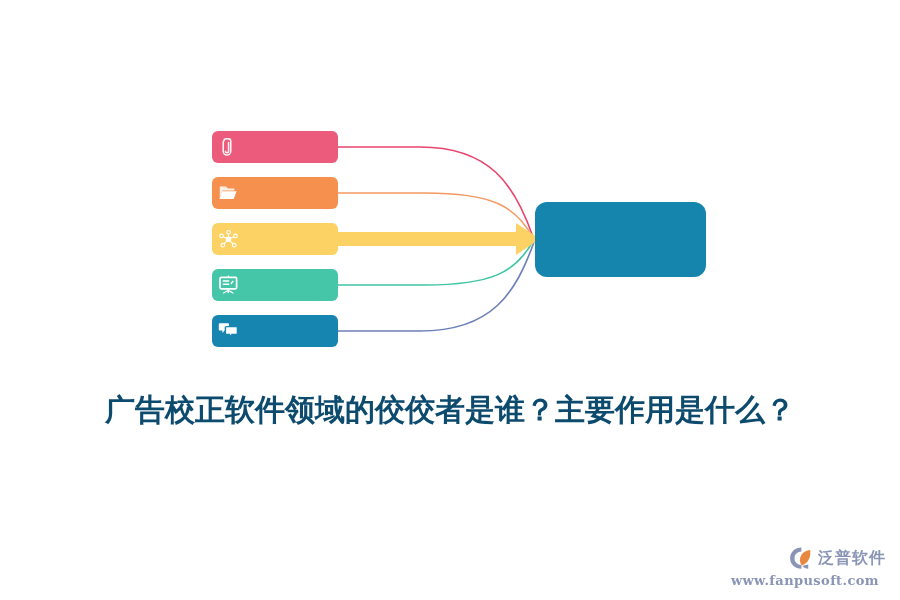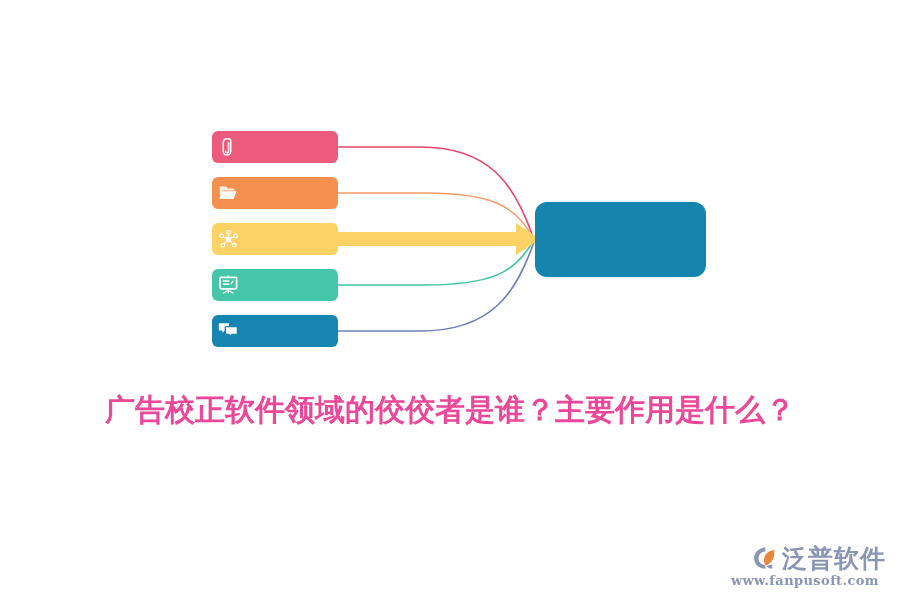--- a/index.html
+++ b/index.html
@@ -37,21 +37,21 @@
   .title {
     position: absolute;
     left: 0;
     top: 390px;
     width: 900px;
     text-align: center;
     font-family: "DejaVu Serif", "Liberation Serif", serif;
     font-size: 30px;
     font-weight: bold;
     letter-spacing: 0px;
-    color: #ec4899;
+    color: #0c4a6e;
     white-space: nowrap;
   }
 
   
   .watermark {
     position: absolute;
     right: 14px;
     bottom: 12px;
     display: flex;
     flex-direction: column;
@@ -62,21 +62,21 @@
     align-items: center;
     gap: 4px;
   }
   .wm-mark {
     width: 26px;
     height: 26px;
     flex: 0 0 auto;
   }
   .wm-name {
     font-family: "DejaVu Serif", "Liberation Serif", serif;
-    font-size: 25px;
+    font-size: 16px;
     font-weight: bold;
     color: #8A95B5;
     line-height: 1;
     letter-spacing: 1px;
   }
   .wm-url {
     font-family: "DejaVu Serif", "Liberation Serif", serif;
     font-size: 13px;
     font-weight: bold;
     color: #8A95B5;

